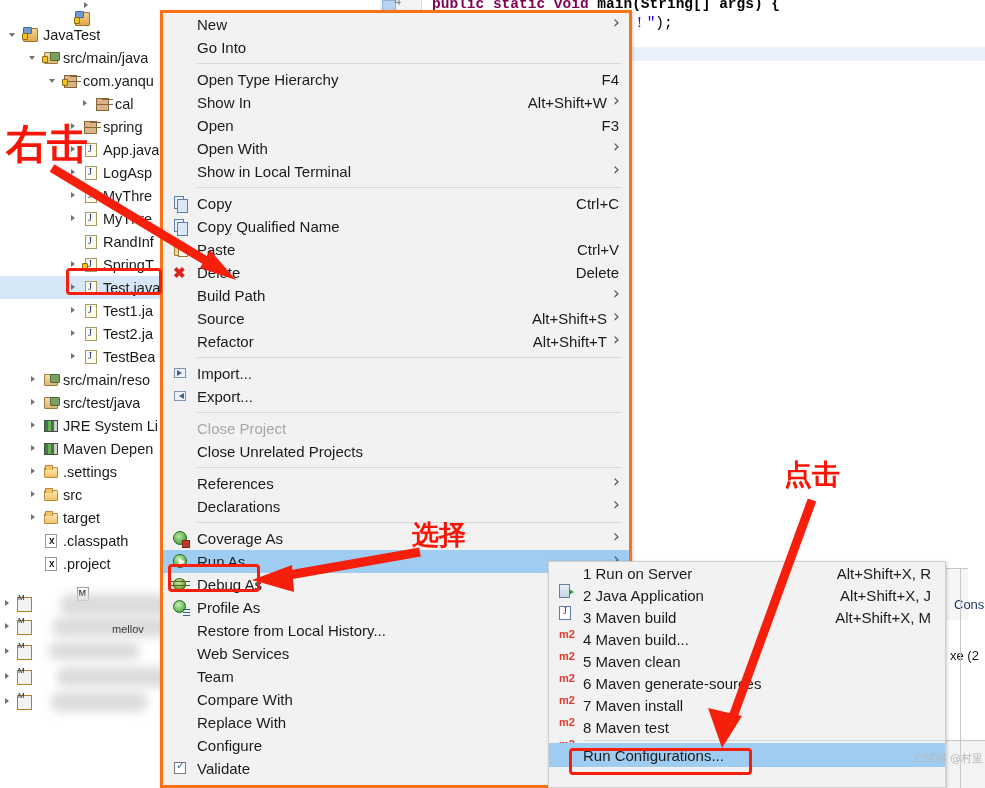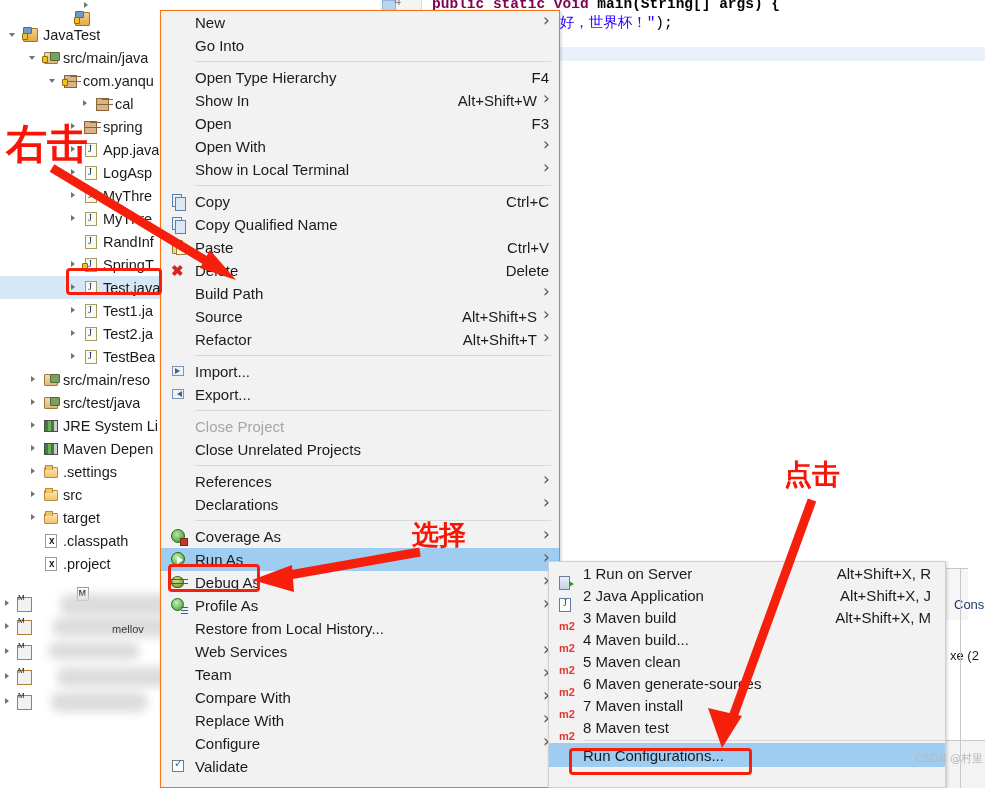--- a/index.html
+++ b/index.html
@@ -119,22 +119,22 @@
   .ic-m:after{content:"M";position:absolute;left:1px;top:0px;font-size:9px;color:#1b1b1b;font-weight:bold;}
 
   
   .blur-block { position:absolute; background:#d6d6d6; filter:blur(5px); border-radius:10px; opacity:.85; }
   .blur-ico { position:absolute; width:15px; height:15px; }
   .bi-m { background:#f2f2f2; border:1px solid #b0802f; }
   .bi-m:after { content:"M"; position:absolute; left:0; top:-5px; font-size:8px; color:#1b1b1b; }
 
   
   #ctxmenu {
-    position:absolute; left:160px; top:10px; width:400px; height:778px;
-    background:#f2f2f2; border:1px solid #f97316;
+    position:absolute; left:160px; top:10px; width:472px; height:778px;
+    background:#f2f2f2; border:3px solid #f97316;
     box-shadow:1px 1px 3px rgba(0,0,0,.20);
     overflow:hidden;
   }
   #ctxmenu .menu-iconcol {
     position:absolute; left:0; top:0; width:34px; height:778px; background:#f2f2f2;
   }
   .mitem {
     position:relative; height:23px; display:flex; align-items:center;
     padding-left:34px; padding-right:8px; white-space:nowrap;
   }
@@ -193,21 +193,21 @@
     position:absolute; left:548px; top:561px; width:398px; height:227px;
     background:#f2f2f2; border:1px solid #cfcfcf;
     box-shadow:1px 1px 3px rgba(0,0,0,.20); overflow:hidden;
   }
   #submenu .sub-iconcol { position:absolute; left:0; top:0; width:34px; height:227px; background:#f2f2f2; }
   .sitem { position:relative; height:22px; display:flex; align-items:center;
     padding-left:34px; white-space:nowrap; }
   .sitem .slabel { font-size:15px; color:#1b1b1b; }
   .sitem.sel { background:#9fcdf2; }
   .sitem .saccel { position:absolute; right:14px; font-size:15px; color:#1b1b1b; }
-  .sicon { position:absolute; left:8px; top:13px; width:18px; height:16px; }
+  .sicon { position:absolute; left:8px; top:21px; width:18px; height:16px; }
   .m2 { position:absolute; left:2px; top:1px; font-size:11px; font-weight:bold; color:#e03a2f;
     font-family:"Liberation Sans", sans-serif; }
   .g-server{position:absolute;left:2px;top:1px;width:11px;height:14px;
     background:linear-gradient(#e8eef6,#c3d2e4);border:1px solid #6a7f9c;}
   .g-server:after{content:"";position:absolute;left:9px;top:4px;
     border-left:5px solid #2f9b2f;border-top:3px solid transparent;border-bottom:3px solid transparent;}
   .g-javaapp{position:absolute;left:2px;top:1px;width:12px;height:14px;background:#ffffff;border:1px solid #5b7fa8;}
   .g-javaapp:after{content:"J";position:absolute;left:3px;top:-2px;font-size:10px;color:#2a4f8f;
     font-family:"Liberation Serif",serif;}
   .subsep { height:1px; margin:2px 0 2px 0; background:#d8d8d8; }

